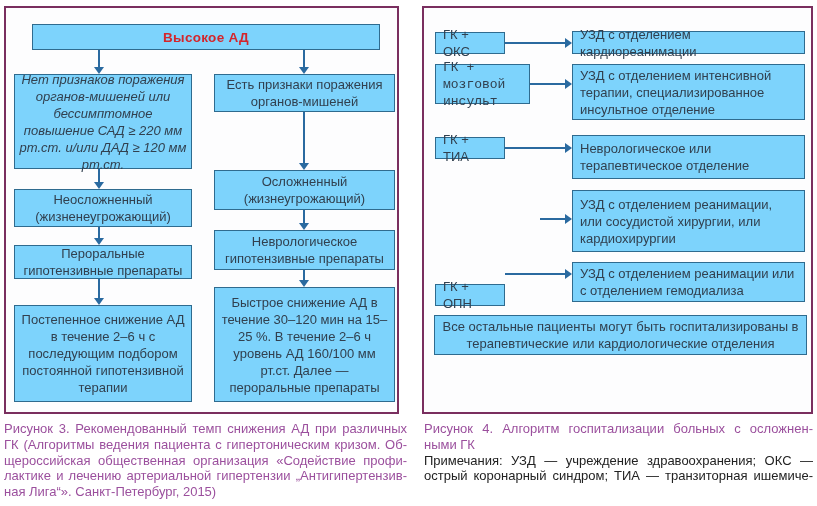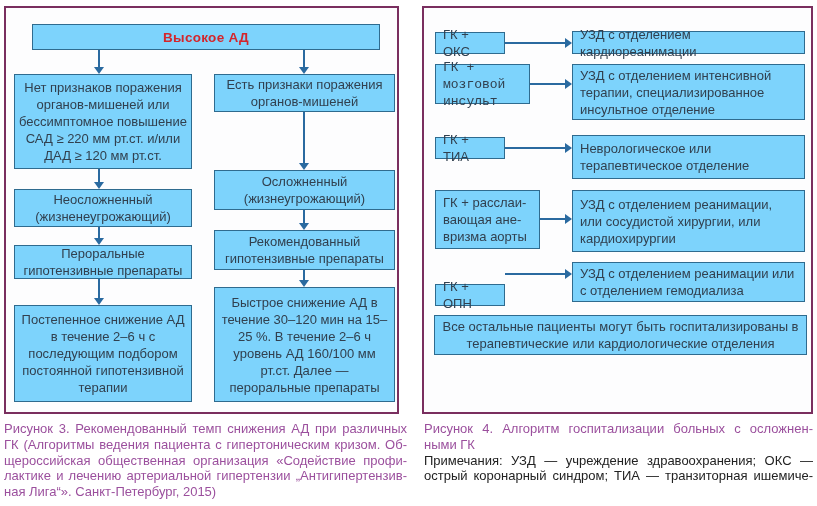--- a/index.html
+++ b/index.html
@@ -37,21 +37,21 @@
 
     <div class="varrow" style="left:88px;top:42px;height:24px;">
         <i class="line"></i>
         <i class="head"></i>
       </div>
     <div class="varrow" style="left:293px;top:42px;height:24px;">
         <i class="line"></i>
         <i class="head"></i>
       </div>
 
-    <div class="fbox" style="left:8px;top:66px;width:178px;height:95px;">
+    <div class="fbox" style="left:8px;top:66px;width:178px;height:95px;font-style:italic;">
       <span>Нет признаков поражения органов-мишеней или бессимптомное повышение САД ≥ 220 мм рт.ст. и/или ДАД ≥ 120 мм рт.ст.</span>
     </div>
     <div class="varrow" style="left:88px;top:161px;height:20px;">
         <i class="line"></i>
         <i class="head"></i>
       </div>
     <div class="fbox" style="left:8px;top:181px;width:178px;height:38px;">
       <span>Неосложненный (жизненеугрожающий)</span>
     </div>
     <div class="varrow" style="left:88px;top:219px;height:18px;">
@@ -77,21 +77,21 @@
         <i class="head"></i>
       </div>
     <div class="fbox" style="left:208px;top:162px;width:181px;height:40px;">
       <span>Осложненный (жизнеугрожающий)</span>
     </div>
     <div class="varrow" style="left:293px;top:202px;height:20px;">
         <i class="line"></i>
         <i class="head"></i>
       </div>
     <div class="fbox" style="left:208px;top:222px;width:181px;height:40px;">
-      <span>Рекомендованный гипотензивные препараты</span>
+      <span>Неврологическое гипотензивные препараты</span>
     </div>
     <div class="varrow" style="left:293px;top:262px;height:17px;">
         <i class="line"></i>
         <i class="head"></i>
       </div>
     <div class="fbox" style="left:208px;top:279px;width:181px;height:115px;">
       <span>Быстрое снижение АД в течение 30–120 мин на 15–25 %. В течение 2–6 ч уровень АД 160/100 мм рт.ст. Далее — пероральные препараты</span>
     </div>
   </div>
 
@@ -131,23 +131,20 @@
       <span>ГК + ТИА</span>
     </div>
     <div class="harrow" style="left:81px;top:135px;width:67px;">
         <i class="line"></i>
         <i class="head"></i>
       </div>
     <div class="fbox la" style="left:148px;top:127px;width:233px;height:44px;">
       <span>Неврологическое или терапевтическое отделение</span>
     </div>
 
-    <div class="fbox la" style="left:11px;top:182px;width:105px;height:59px;">
-      <span>ГК + расслаи-вающая ане-вризма аорты</span>
-    </div>
     <div class="harrow" style="left:116px;top:206px;width:32px;">
         <i class="line"></i>
         <i class="head"></i>
       </div>
     <div class="fbox la" style="left:148px;top:182px;width:233px;height:62px;">
       <span>УЗД с отделением реанимации, или сосудистой хирургии, или кардиохирургии</span>
     </div>
 
     <div class="fbox la" style="left:11px;top:256px;width:70px;height:22px;margin-top:20px;">
       <span>ГК + ОПН</span>

